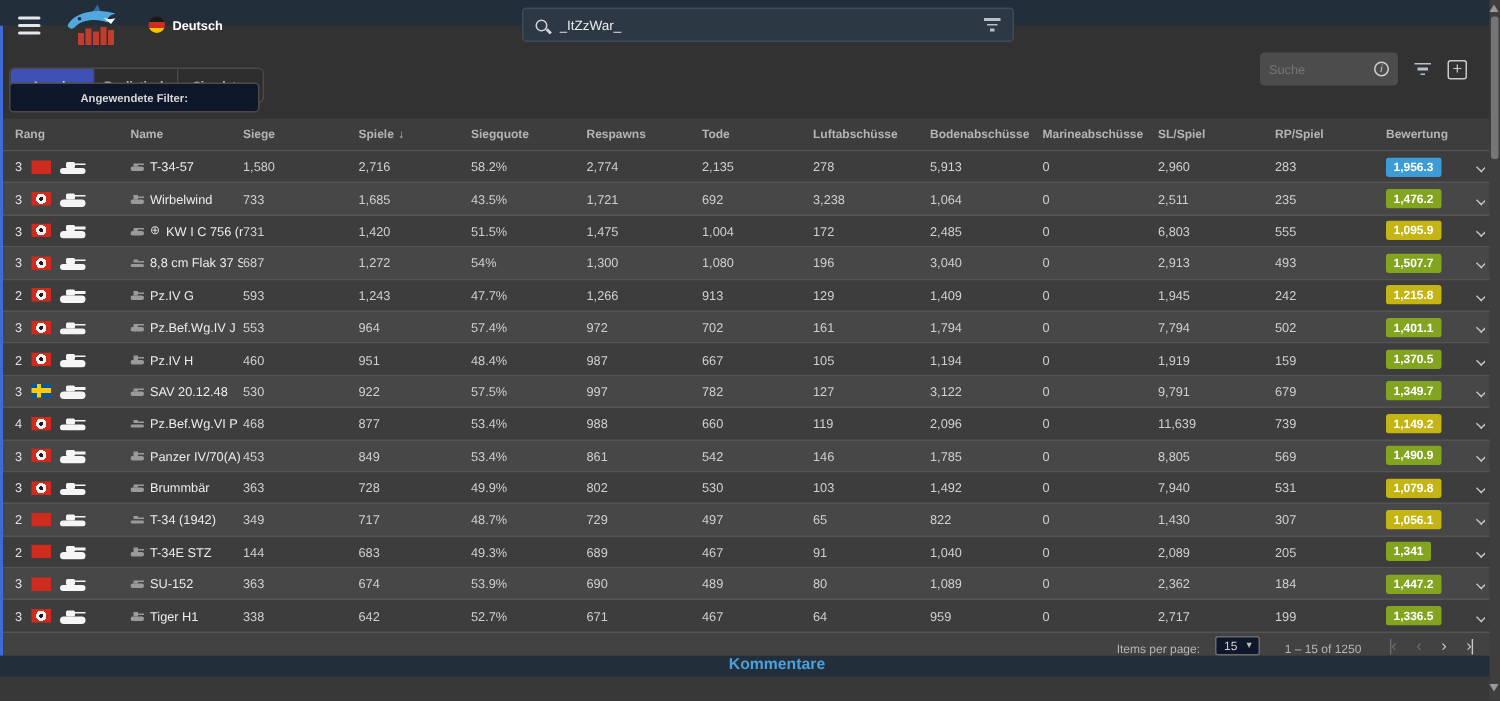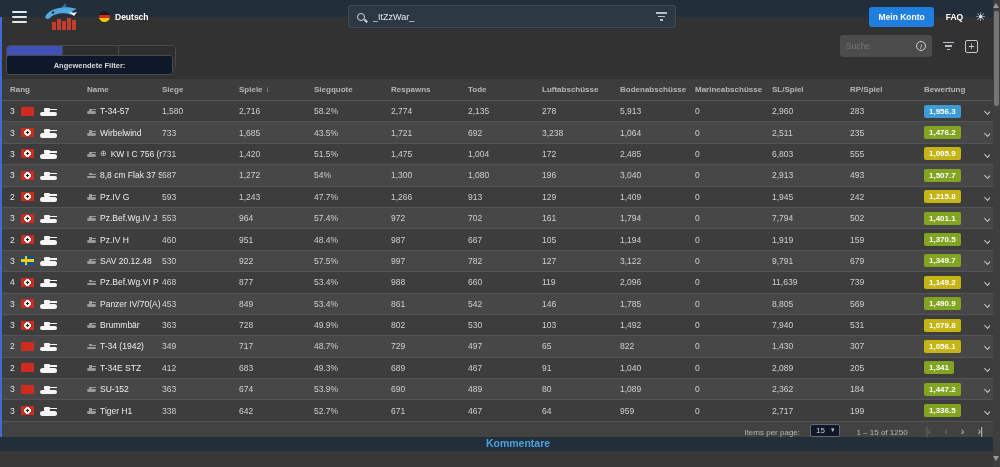--- a/index.html
+++ b/index.html
@@ -149,25 +149,20 @@
     </div>
     <div class="search-wrap">
       <span class="mag"></span>
       <input class="search-input" type="text" value="_ItZzWar_" style="">
       <span class="filter-lines">
           <i></i>
           <i></i>
           <i></i>
         </span>
     </div>
-    <div class="top-right">
-      <button class="btn-account">Mein Konto</button>
-      <span class="faq">FAQ</span>
-      <span class="theme-icon">☀</span>
-    </div>
   </div>
 
   <div class="content">
     <div class="toolbar">
       <div class="tabs">
         <button class="tab active">Arcade</button>
         <button class="tab">Realistisch</button>
         <button class="tab">Simulator</button>
       </div>
       <div class="applied-filter">Angewendete Filter:</div>
@@ -599,21 +594,21 @@
     </div>
     <div class="cell name-cell">
       <span class="mini-tank">
               <i class="hull"></i>
               <i class="turret"></i>
               <i class="barrel"></i>
             </span>
 
       <span class="vname">T-34E STZ</span>
     </div>
-    <div class="cell">412</div>
+    <div class="cell">144</div>
     <div class="cell">683</div>
     <div class="cell">49.3%</div>
     <div class="cell">689</div>
     <div class="cell">467</div>
     <div class="cell">91</div>
     <div class="cell">1,040</div>
     <div class="cell">0</div>
     <div class="cell">2,089</div>
     <div class="cell">205</div>
     <div class="cell"><span class="badge badge-green">1,341</span></div>

